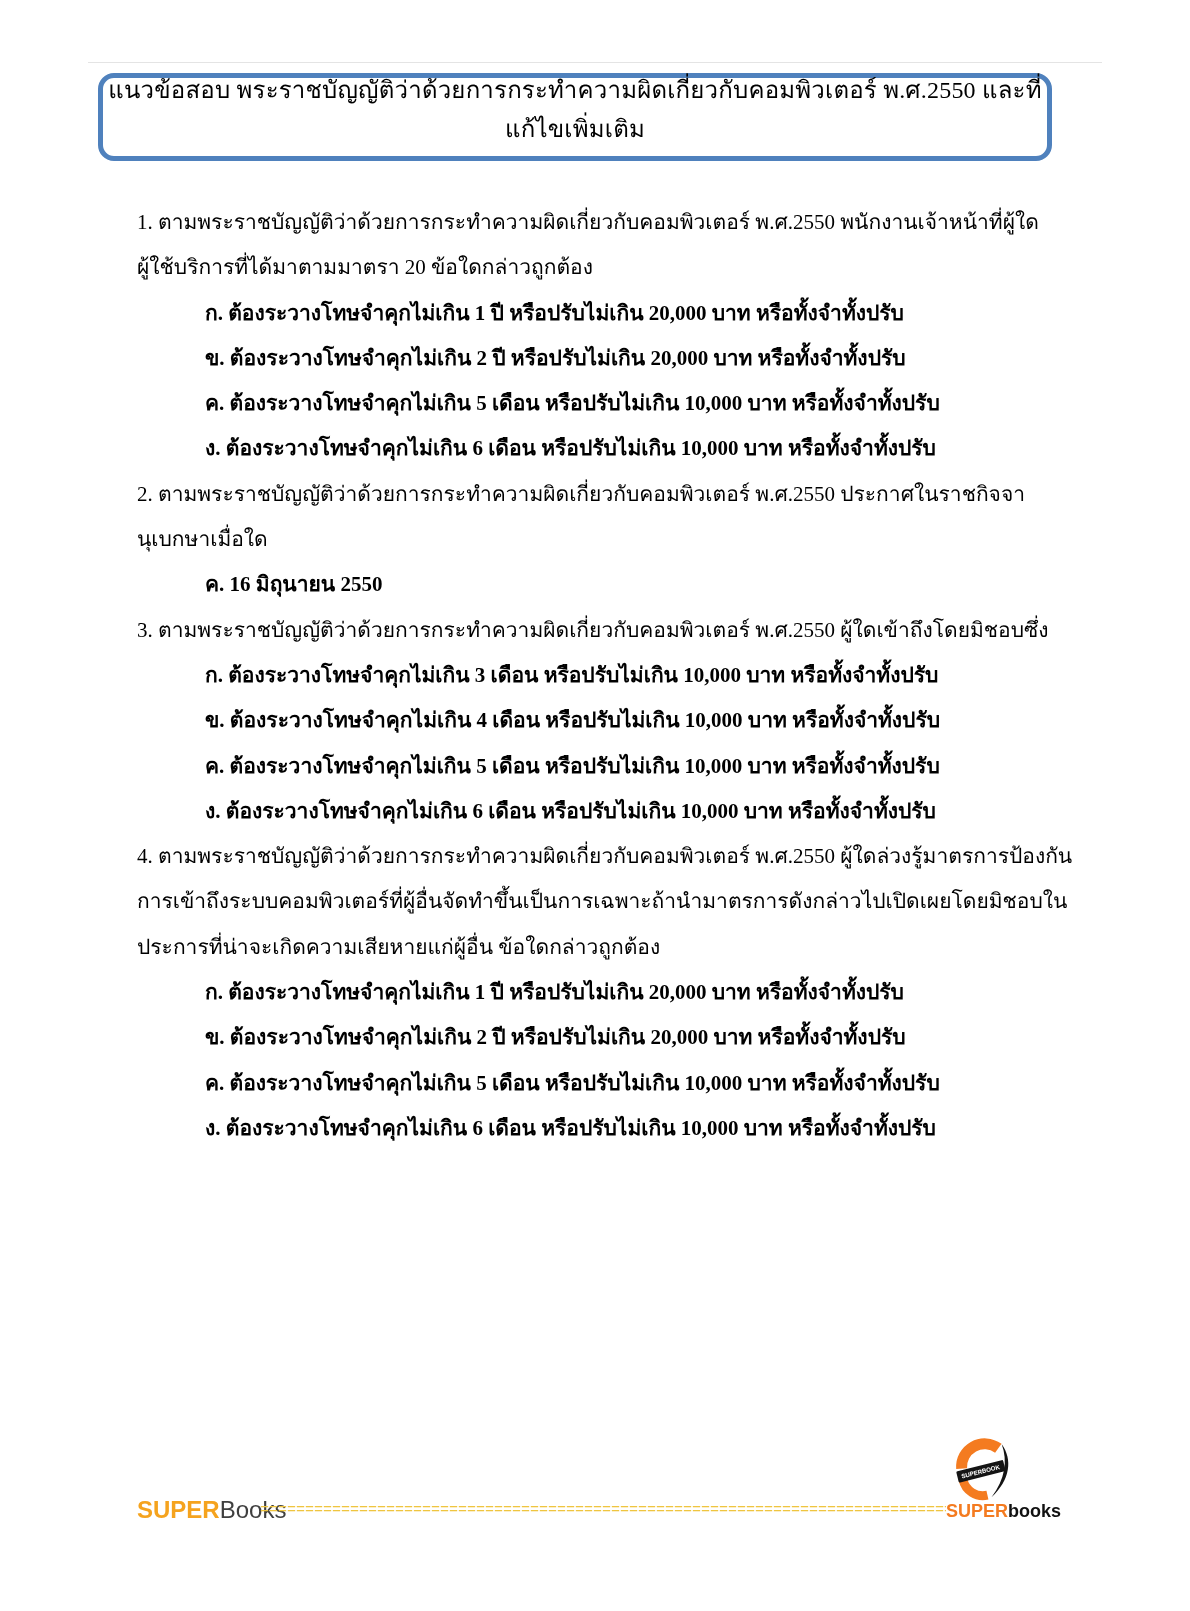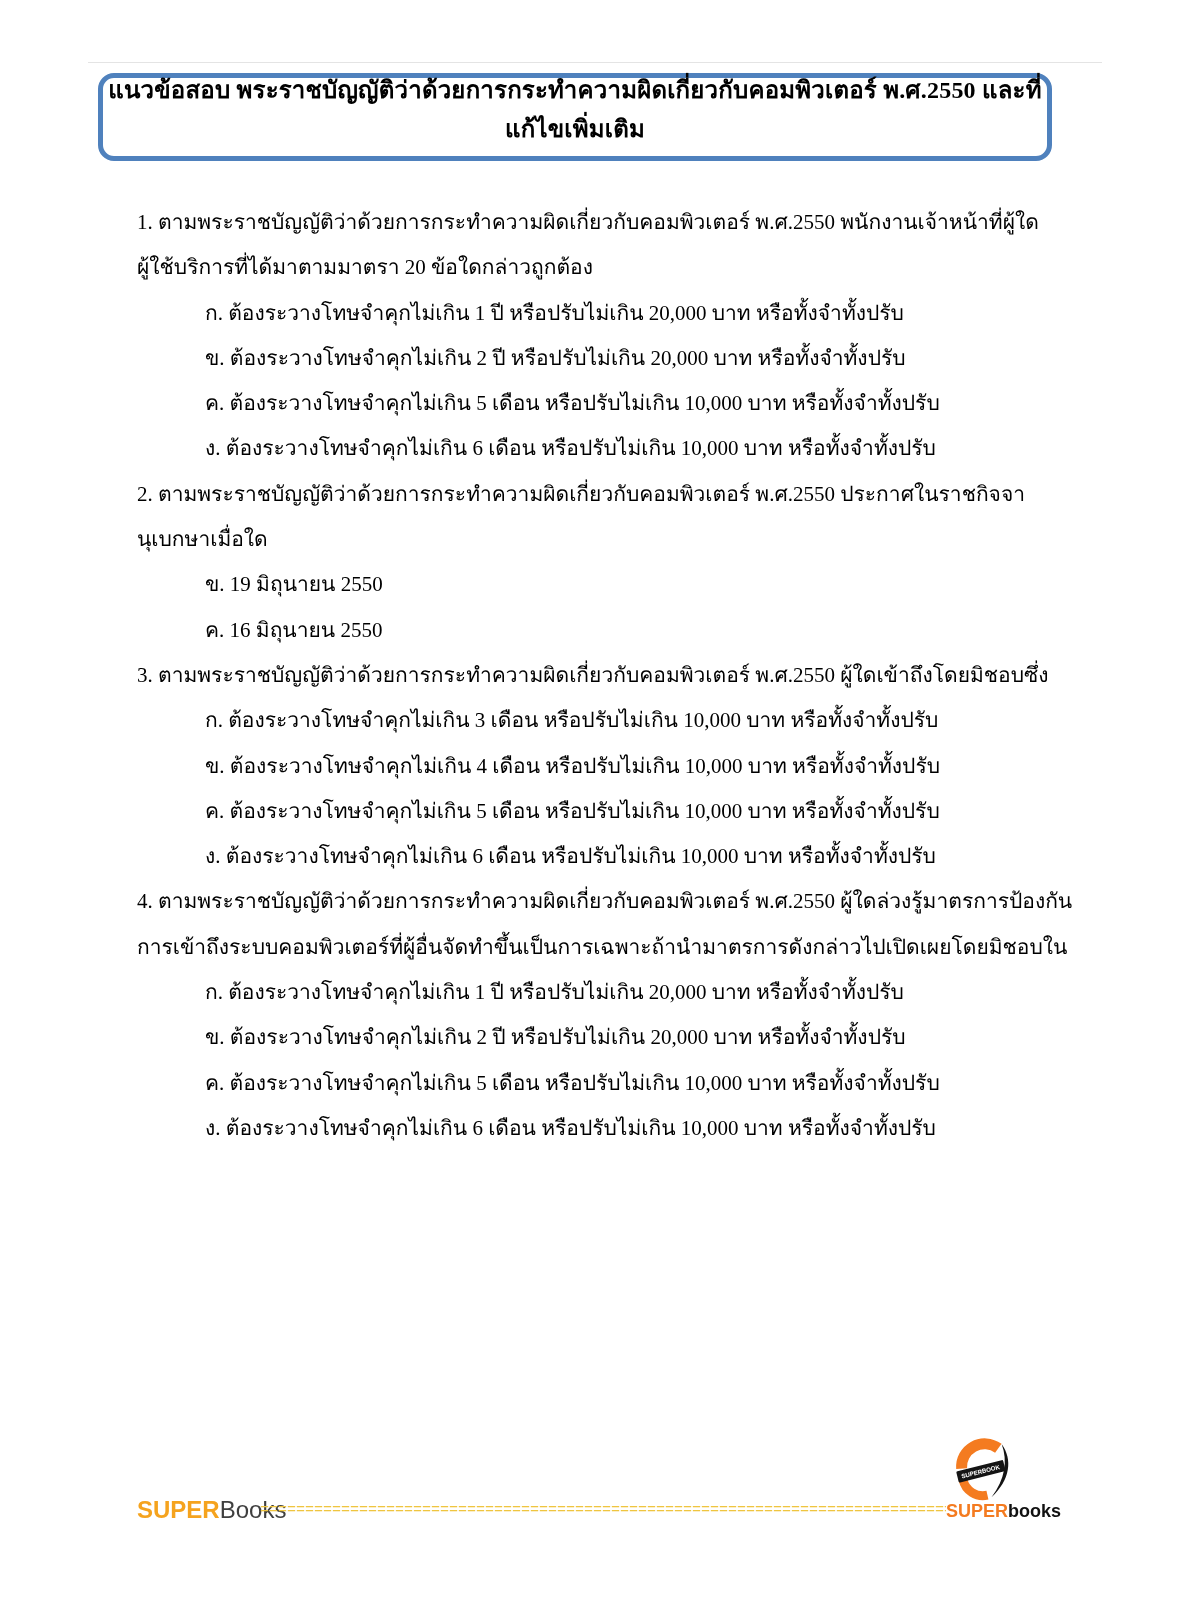--- a/index.html
+++ b/index.html
@@ -18,34 +18,34 @@
   }
   .title-box {
     position: absolute; left: 98px; top: 73px;
     width: 944px; height: 78px;
     border: 5px solid #4F81BD;
     border-radius: 16px;
     background: #ffffff;
     display: flex; align-items: center; justify-content: center;
   }
   .title-box .title {
-    font-size: 24px; font-weight: bold;
+    font-size: 24px; font-weight: normal;
     position: relative; top: -8px;
     text-align: center;
     letter-spacing: 0.2px;
   }
   .content {
     position: absolute; left: 137px; top: 200px;
     width: 920px;
     font-size: 21px;
     line-height: 45.3px;
     white-space: nowrap;
   }
   .qline { height: 45.3px; }
-  .oline { height: 45.3px; padding-left: 68px; }
+  .oline { height: 45.3px; padding-left: 68px; font-weight: bold; }
   .footer-brand-left {
     position: absolute; left: 137px; top: 1496px;
     font-family: "Liberation Sans", sans-serif;
     font-size: 24px;
     white-space: nowrap;
   }
   .footer-brand-left .super { color: #F5A31E; font-weight: bold; }
   .footer-brand-left .books { color: #3F3F3F; font-weight: normal; }
   .separator {
     position: absolute; left: 260px; top: 1499px;
@@ -83,31 +83,31 @@
 
   <div class="qline">1. ตามพระราชบัญญัติว่าด้วยการกระทำความผิดเกี่ยวกับคอมพิวเตอร์ พ.ศ.2550 พนักงานเจ้าหน้าที่ผู้ใด</div>
   <div class="qline">ผู้ใช้บริการที่ได้มาตามมาตรา 20 ข้อใดกล่าวถูกต้อง</div>
   <div class="oline">ก. ต้องระวางโทษจำคุกไม่เกิน 1 ปี หรือปรับไม่เกิน 20,000 บาท หรือทั้งจำทั้งปรับ</div>
   <div class="oline">ข. ต้องระวางโทษจำคุกไม่เกิน 2 ปี หรือปรับไม่เกิน 20,000 บาท หรือทั้งจำทั้งปรับ</div>
   <div class="oline">ค. ต้องระวางโทษจำคุกไม่เกิน 5 เดือน หรือปรับไม่เกิน 10,000 บาท หรือทั้งจำทั้งปรับ</div>
   <div class="oline">ง. ต้องระวางโทษจำคุกไม่เกิน 6 เดือน หรือปรับไม่เกิน 10,000 บาท หรือทั้งจำทั้งปรับ</div>
 
   <div class="qline">2. ตามพระราชบัญญัติว่าด้วยการกระทำความผิดเกี่ยวกับคอมพิวเตอร์ พ.ศ.2550 ประกาศในราชกิจจา</div>
   <div class="qline">นุเบกษาเมื่อใด</div>
-  <div class="oline">ข. 19 มิถุนายน 2550</div>
   <div class="oline">ค. 16 มิถุนายน 2550</div>
 
   <div class="qline">3. ตามพระราชบัญญัติว่าด้วยการกระทำความผิดเกี่ยวกับคอมพิวเตอร์ พ.ศ.2550 ผู้ใดเข้าถึงโดยมิชอบซึ่ง</div>
   <div class="oline">ก. ต้องระวางโทษจำคุกไม่เกิน 3 เดือน หรือปรับไม่เกิน 10,000 บาท หรือทั้งจำทั้งปรับ</div>
   <div class="oline">ข. ต้องระวางโทษจำคุกไม่เกิน 4 เดือน หรือปรับไม่เกิน 10,000 บาท หรือทั้งจำทั้งปรับ</div>
   <div class="oline">ค. ต้องระวางโทษจำคุกไม่เกิน 5 เดือน หรือปรับไม่เกิน 10,000 บาท หรือทั้งจำทั้งปรับ</div>
   <div class="oline">ง. ต้องระวางโทษจำคุกไม่เกิน 6 เดือน หรือปรับไม่เกิน 10,000 บาท หรือทั้งจำทั้งปรับ</div>
 
   <div class="qline">4. ตามพระราชบัญญัติว่าด้วยการกระทำความผิดเกี่ยวกับคอมพิวเตอร์ พ.ศ.2550 ผู้ใดล่วงรู้มาตรการป้องกัน</div>
   <div class="qline">การเข้าถึงระบบคอมพิวเตอร์ที่ผู้อื่นจัดทำขึ้นเป็นการเฉพาะถ้านำมาตรการดังกล่าวไปเปิดเผยโดยมิชอบใน</div>
+  <div class="qline">ประการที่น่าจะเกิดความเสียหายแก่ผู้อื่น ข้อใดกล่าวถูกต้อง</div>
   <div class="oline">ก. ต้องระวางโทษจำคุกไม่เกิน 1 ปี หรือปรับไม่เกิน 20,000 บาท หรือทั้งจำทั้งปรับ</div>
   <div class="oline">ข. ต้องระวางโทษจำคุกไม่เกิน 2 ปี หรือปรับไม่เกิน 20,000 บาท หรือทั้งจำทั้งปรับ</div>
   <div class="oline">ค. ต้องระวางโทษจำคุกไม่เกิน 5 เดือน หรือปรับไม่เกิน 10,000 บาท หรือทั้งจำทั้งปรับ</div>
   <div class="oline">ง. ต้องระวางโทษจำคุกไม่เกิน 6 เดือน หรือปรับไม่เกิน 10,000 บาท หรือทั้งจำทั้งปรับ</div>
 </div>
 
 <div class="footer-brand-left"><span class="super">SUPER</span><span class="books">Books</span></div>
 
 <div class="separator">====================================================================================================</div>
 

